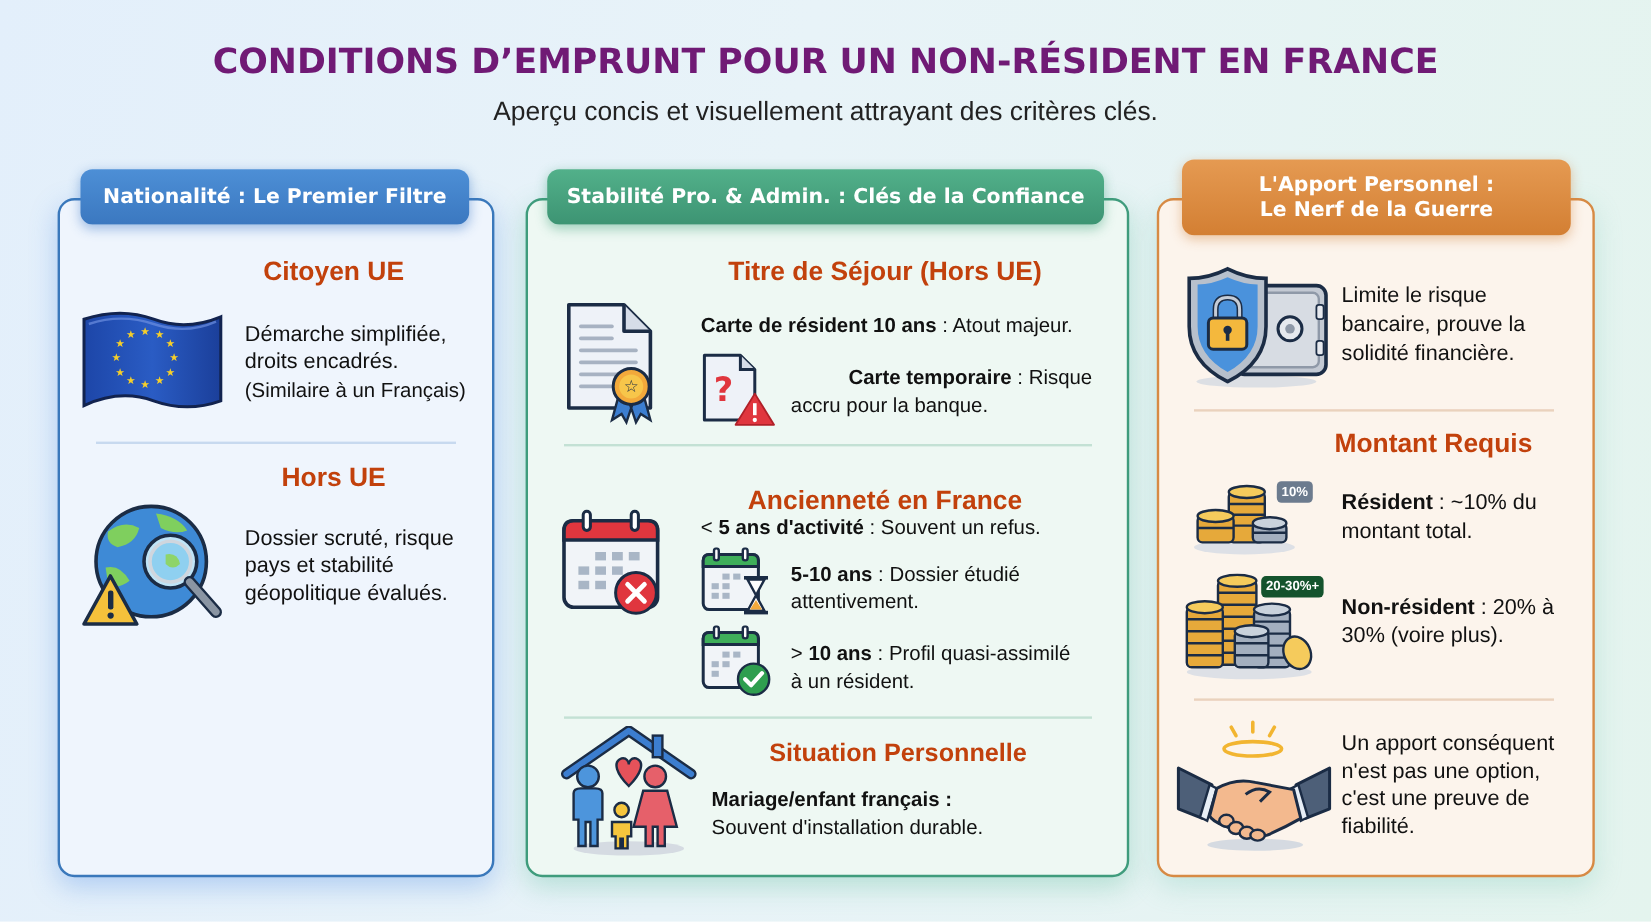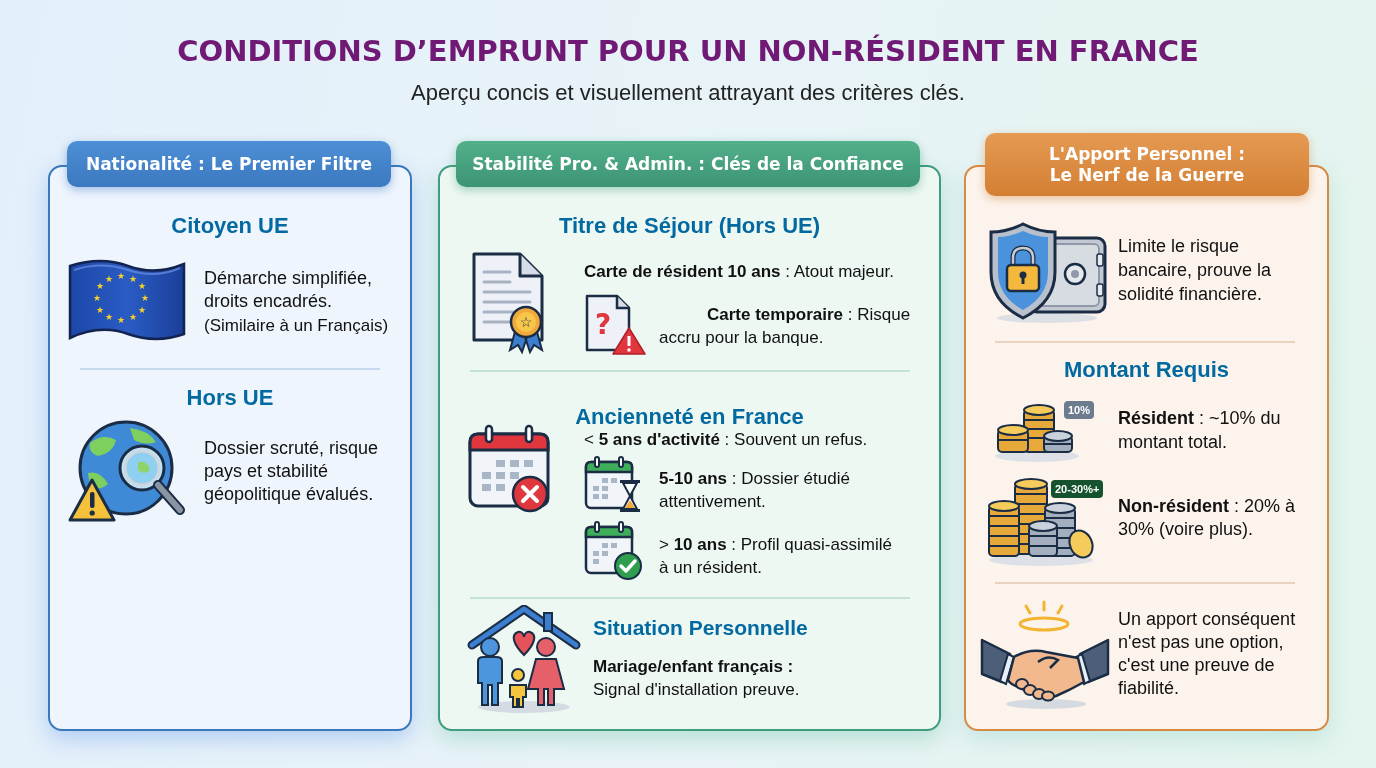--- a/index.html
+++ b/index.html
@@ -27,21 +27,21 @@
   .panel.orange { left: 964px; top: 165px; width: 365px; height: 566px; border-color: #d78a44; background: #fcf4ec; box-shadow: 0 8px 22px rgba(120,200,180,0.30); }
   .tab {
     position: absolute; color: #fff; font-weight: bold; text-align: center;
     border-radius: 10px; font-family: "DejaVu Sans", sans-serif;
     display: flex; align-items: center; justify-content: center; line-height: 1.2;
   }
   .tab.blue { left: 67px; top: 141px; width: 324px; height: 46px; background: linear-gradient(#4d8fd6,#3b78c0); box-shadow: 0 3px 10px rgba(60,120,200,0.45); font-size: 17px; }
   .tab.green { left: 456px; top: 141px; width: 464px; height: 46px; background: linear-gradient(#52b08a,#3d9473); box-shadow: 0 3px 10px rgba(60,160,120,0.45); font-size: 17px; }
   .tab.orange { left: 985px; top: 133px; width: 324px; height: 63px; background: linear-gradient(#e59a52,#d37f33); box-shadow: 0 3px 10px rgba(210,130,60,0.45); font-size: 17px; }
   .h {
-    position: absolute; font-weight: bold; font-size: 22px; color: #0369a1; text-align: center;
+    position: absolute; font-weight: bold; font-size: 22px; color: #c2410c; text-align: center; margin-left: 48px;
   }
   .txt { position: absolute; font-size: 18px; line-height: 23px; color: #111; }
   .txt.sm { font-size: 17px; }
   .txt b { font-weight: bold; }
   .divider { position: absolute; height: 1.5px; }
   .icon { position: absolute; }
   .badge {
     position: absolute; color: #fff; font-size: 11px; font-weight: bold; border-radius: 4px;
     padding: 3px 4px; line-height: 12px;
   }
@@ -221,21 +221,21 @@
   <circle cx="24" cy="42" r="9" fill="#4d95dc" stroke="#1b2c45" stroke-width="2"></circle>
   <path d="M12 56 Q12 52 18 52 L30 52 Q36 52 36 56 L36 78 L32 78 L32 100 L26 100 L26 80 L22 80 L22 100 L16 100 L16 78 L12 78 Z" fill="#4d95dc" stroke="#1b2c45" stroke-width="2"></path>
   <circle cx="80" cy="42" r="9" fill="#e6606a" stroke="#1b2c45" stroke-width="2"></circle>
   <path d="M70 54 L90 54 L98 84 L88 84 L88 100 L82 100 L82 84 L78 84 L78 100 L72 100 L72 84 L62 84 Z" fill="#e6606a" stroke="#1b2c45" stroke-width="2"></path>
   <circle cx="52" cy="70" r="6" fill="#f5c53d" stroke="#1b2c45" stroke-width="2"></circle>
   <path d="M44 80 L60 80 L60 92 L57 92 L57 102 L53 102 L53 94 L51 94 L51 102 L47 102 L47 92 L44 92 Z" fill="#f5c53d" stroke="#1b2c45" stroke-width="2"></path>
 </svg>
 
 <div class="h" style="left:593px;top:616px;font-size:21px;text-align:left;">Situation Personnelle</div>
 <div class="txt" style="left:593px;top:655px;font-size:17px;font-weight:bold;">Mariage/enfant français :</div>
-<div class="txt" style="left:593px;top:678px;font-size:17px;">Signal d'installation preuve.</div>
+<div class="txt" style="left:593px;top:678px;font-size:17px;">Souvent d'installation durable.</div>
 
 <div class="panel orange"></div>
 <div class="tab orange">
   <div>
     <div>L'Apport Personnel :</div>
     <div>Le Nerf de la Guerre</div>
   </div>
 </div>
 
 <svg class="icon" style="left:985px;top:220px;" width="125" height="105" viewBox="0 0 125 105">

